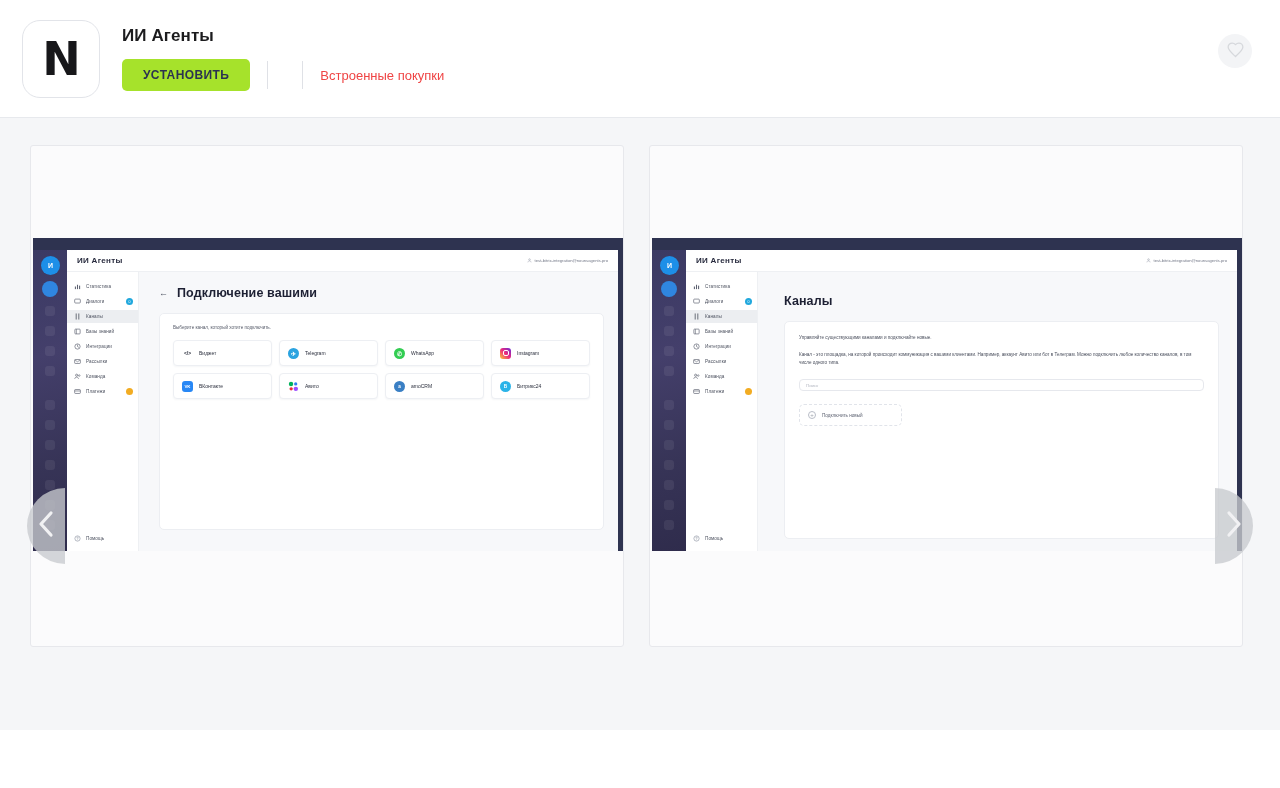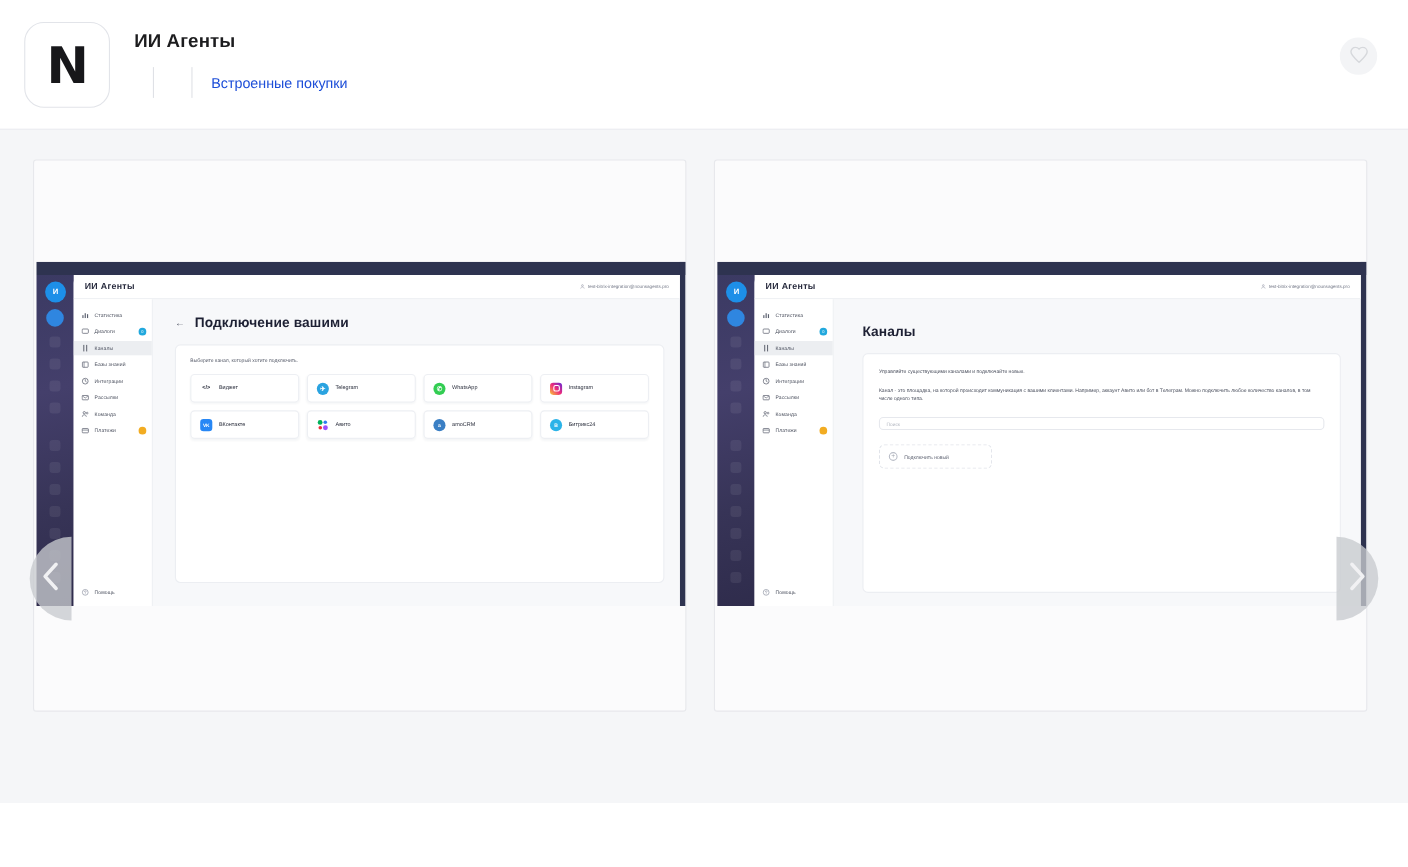--- a/index.html
+++ b/index.html
@@ -87,21 +87,21 @@
     flex: 0 0 auto;
   }
   .check-circle svg { display: block; }
   .sub-badge-text {
     font-size: 11.5px;
     color: #d2d4d8;
     letter-spacing: .3px;
   }
   .inapp-text {
     font-size: 13px;
-    color: #1d4ed8;
+    color: #ef4444;
   }
   .fav-btn {
     position: absolute;
     right: 28px; top: 34px;
     width: 34px; height: 34px;
     border-radius: 50%;
     background: #f3f4f6;
     border: none;
     display: flex; align-items: center; justify-content: center;
     cursor: pointer;
@@ -365,20 +365,21 @@
 
 <div class="app-header">
   <div class="app-logo">
     <span class="app-logo-letter">N</span>
   </div>
 
   <div class="app-header-info">
     <div class="app-title">ИИ Агенты</div>
 
     <div class="app-actions">
+      <button class="install-btn">УСТАНОВИТЬ</button>
 
       <div class="divider-v"></div>
 
 
       <div class="divider-v"></div>
 
       <span class="inapp-text">Встроенные покупки</span>
     </div>
   </div>
 

